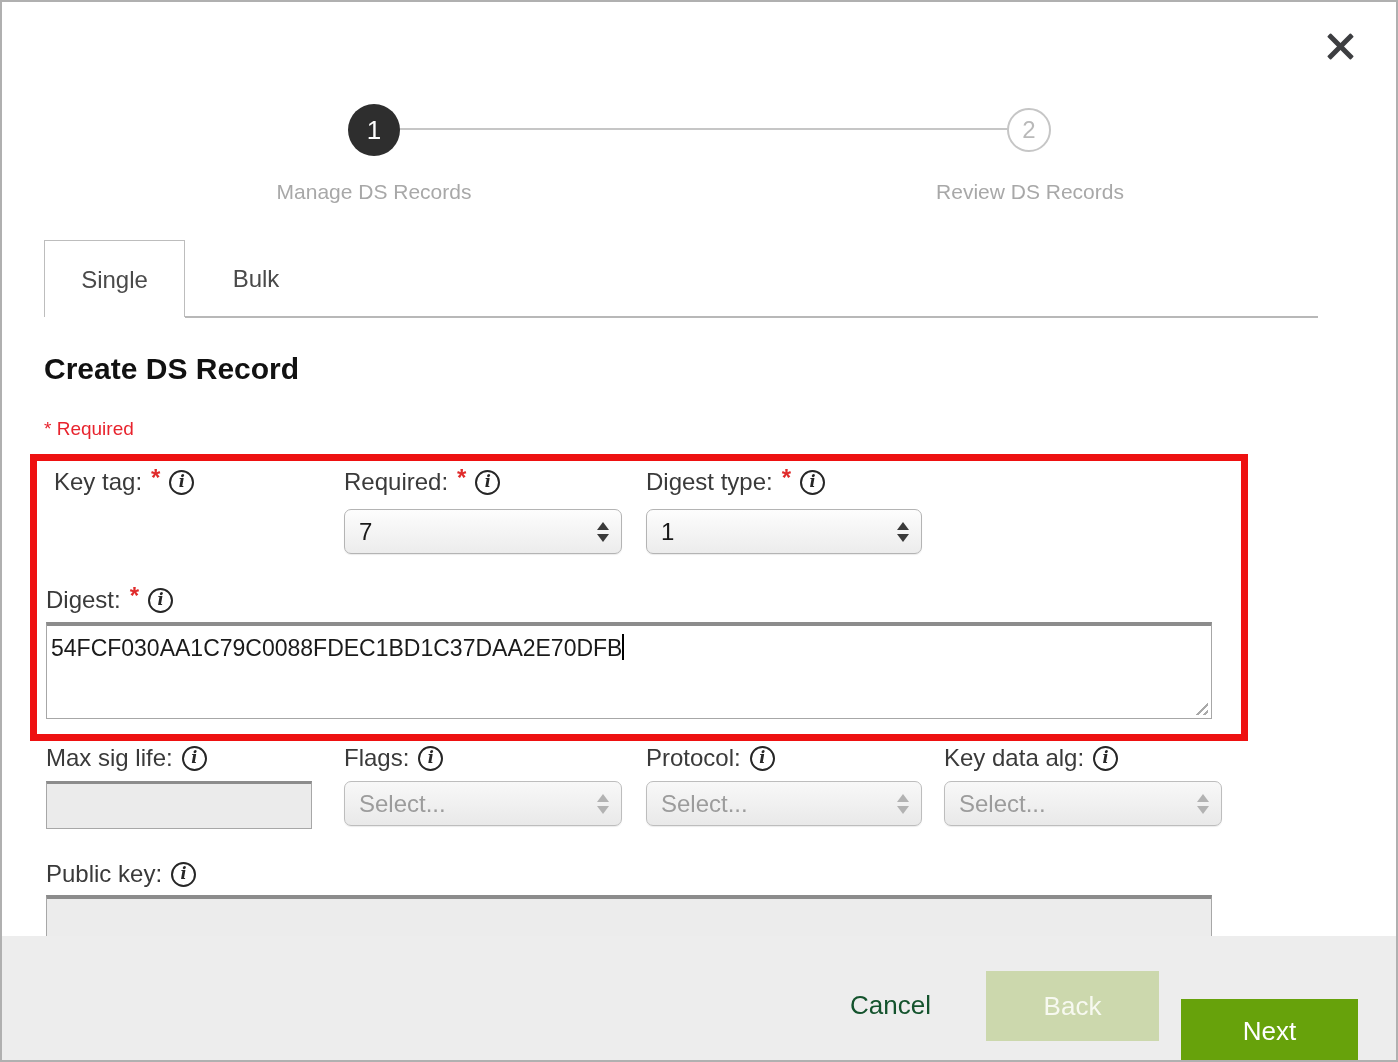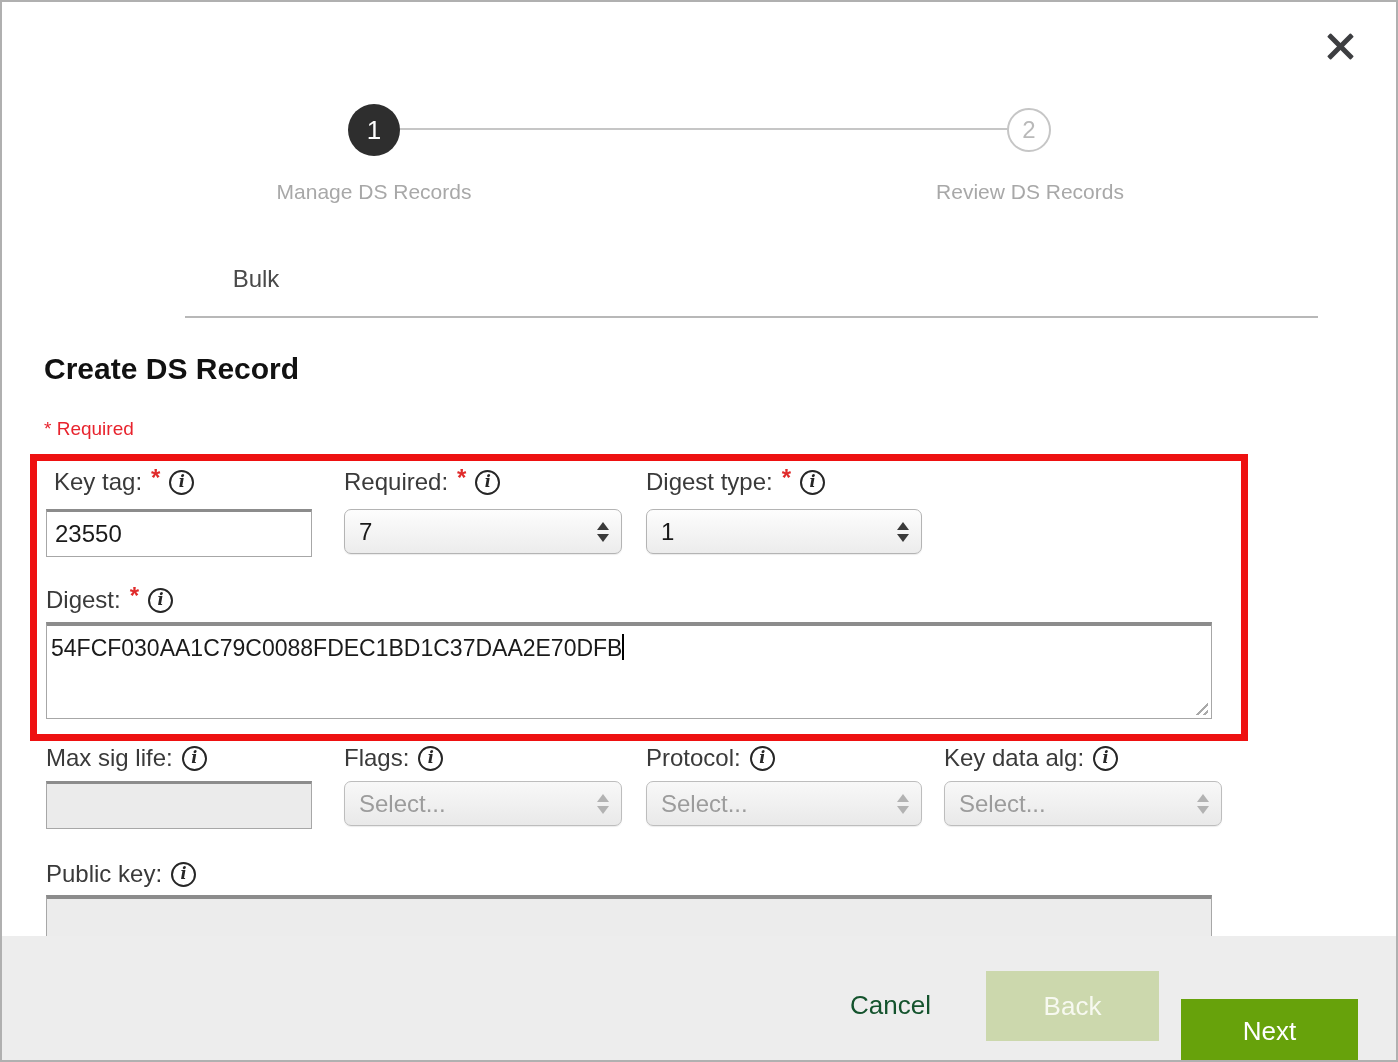--- a/index.html
+++ b/index.html
@@ -91,20 +91,21 @@
     <span class="bar b2"></span>
   </div>
 
   <div class="abs step-line"></div>
   <div class="abs step-circle step-1">1</div>
   <div class="abs step-circle step-2">2</div>
   <div class="abs step-label l1">Manage DS Records</div>
   <div class="abs step-label l2">Review DS Records</div>
 
   <div class="abs tabbar-line"></div>
+  <div class="abs tab active">Single</div>
   <div class="abs tab inactive">Bulk</div>
 
   <div class="abs page-title">Create DS Record</div>
   <div class="abs required-note">* Required</div>
 
   <div class="abs field-label" style="left:52px;top:466px;">
     <span>Key tag:</span>
     <span class="req">*</span>
     <span class="info-icon">
         <span class="glyph">i</span>
@@ -118,21 +119,20 @@
       </span>
   </div>
   <div class="abs field-label" style="left:644px;top:466px;">
     <span>Digest type:</span>
     <span class="req">*</span>
     <span class="info-icon">
         <span class="glyph">i</span>
       </span>
   </div>
 
-  <input class="abs tin" style="left: 44px; top: 507px; width: 266px; height: 48px;" value="23550">
   <div class="abs sel" style="left:342px;top:507px;width:278px;height:45px;">
     <span class="val">7</span>
     <span class="spin">
         <span class="up"></span>
         <span class="down"></span>
       </span>
   </div>
   <div class="abs sel" style="left:644px;top:507px;width:276px;height:45px;">
     <span class="val">1</span>
     <span class="spin">

